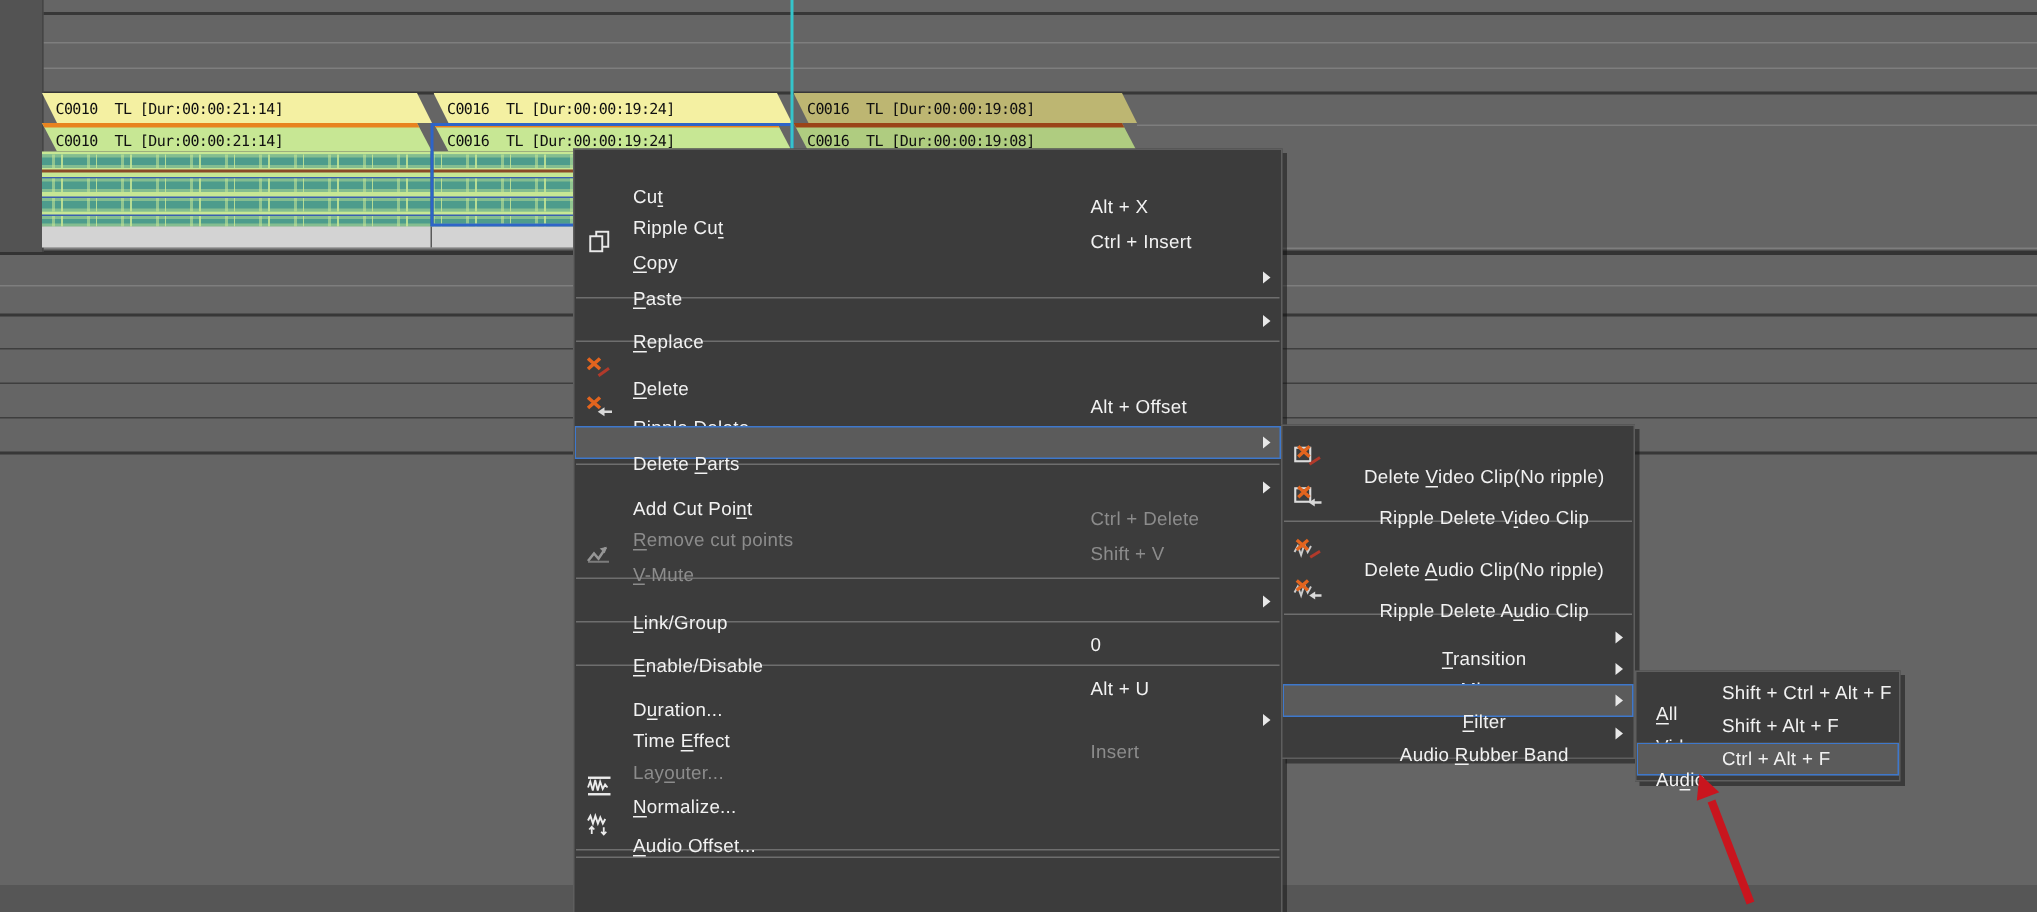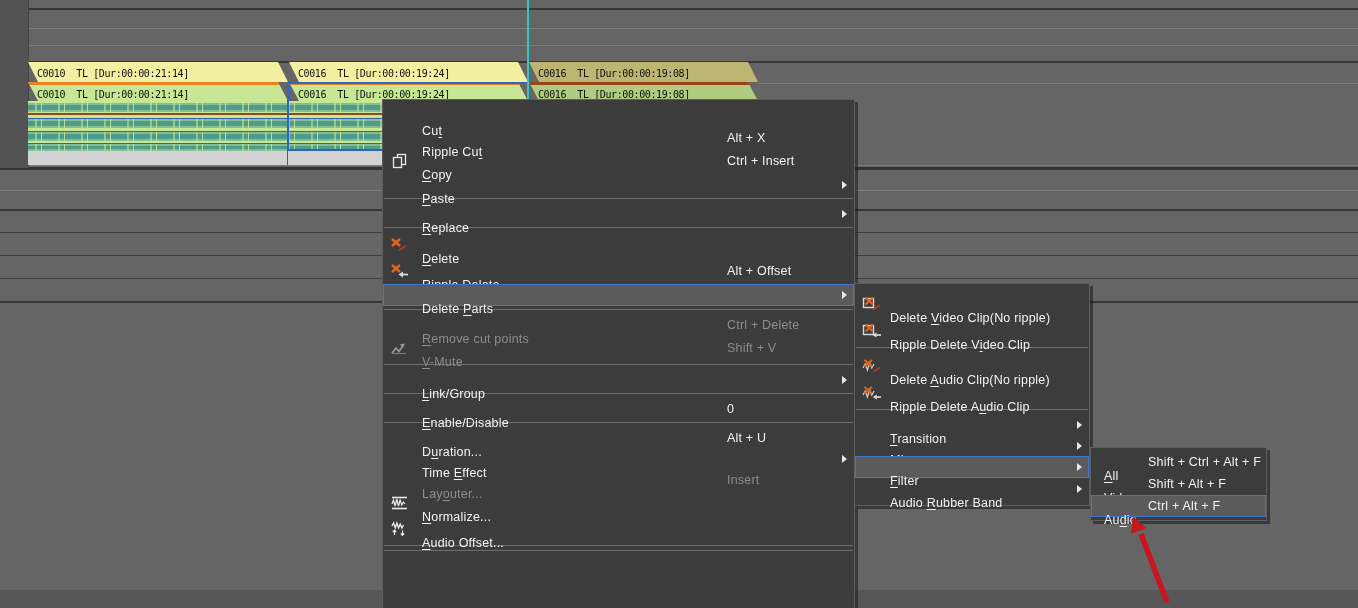--- a/index.html
+++ b/index.html
@@ -41,21 +41,21 @@
   .playhead{position:absolute;left:527px;top:0;width:2px;height:101px;background:var(--playhead,#35C4CA);z-index:6;}
 
   
   .menu{position:absolute;background:var(--menu-bg,#3C3C3C);border:1px solid #5E5E5E;
         box-shadow:3px 3px 0 rgba(16,16,16,.5);padding:6px 0;box-sizing:border-box;
         color:#F2F2F2;font-size:12.5px;letter-spacing:.2px;}
   #menu-main{left:382px;top:99px;width:473px;height:513px;z-index:10;}
   #menu-dp{left:854px;top:283px;width:236px;z-index:11;}
   #menu-filter{left:1090px;top:447px;width:177px;padding:3px 0;z-index:12;}
   .mi{position:relative;display:flex;align-items:center;height:21px;padding-left:39px;box-sizing:border-box;}
-  #menu-dp .mi{padding-left:35px;}
+  #menu-dp .mi{padding-left:35px;justify-content:center;}
   #menu-filter .mi{padding-left:13px;height:22px;}
   .mi.tall{height:26px;}
   #menu-dp .mi.tall{height:27px;}
   .mi.hl{height:22px;background:#5B5B5B;box-shadow:inset 0 0 0 1px var(--hl-border,#3E78CC);}
   .mi.disabled{color:#8C8C8C;text-align:center;}
   .mic{position:absolute;left:7px;top:50%;transform:translateY(-50%);width:20px;height:16px;}
   .mlabel{white-space:pre;margin-top:28px;}
   .mshort{position:absolute;left:344px;white-space:pre;}
   #menu-filter .mshort{position:static;}
   #menu-filter .mlabel{width:44px;flex:none;}
@@ -163,20 +163,24 @@
             <polygon points="8.5,11.5 13,8.5 13,14.5" fill="#D9D9D9"></polygon>
           </svg></span>
         <span class="mlabel">R<span class="mn">i</span>pple Delete</span>
         <span class="mshort">Alt + Offset</span>
       </div>
       <div class="mi hl">
         <span class="mlabel">Delete <span class="mn">P</span>arts</span>
         <span class="caret"></span>
       </div>
       <div class="msep"></div>
+      <div class="mi">
+        <span class="mlabel">Add Cut Poi<span class="mn">n</span>t</span>
+        <span class="caret"></span>
+      </div>
       <div class="mi disabled">
         <span class="mlabel"><span class="mn">R</span>emove cut points</span>
         <span class="mshort">Ctrl + Delete</span>
       </div>
       <div class="mi tall disabled">
         <span class="mic"><svg width="20" height="16" viewBox="0 0 20 16">
             <path d="M2 13 L6 8 L9 11.5 L14 4" stroke="#969696" stroke-width="1.7" fill="none"></path>
             <polygon points="14.5,3.5 9.8,4.6 13.2,7.8" fill="#969696"></polygon>
             <path d="M2 13.5 H16" stroke="#7C7C7C" stroke-width="1.2"></path>
           </svg></span>

